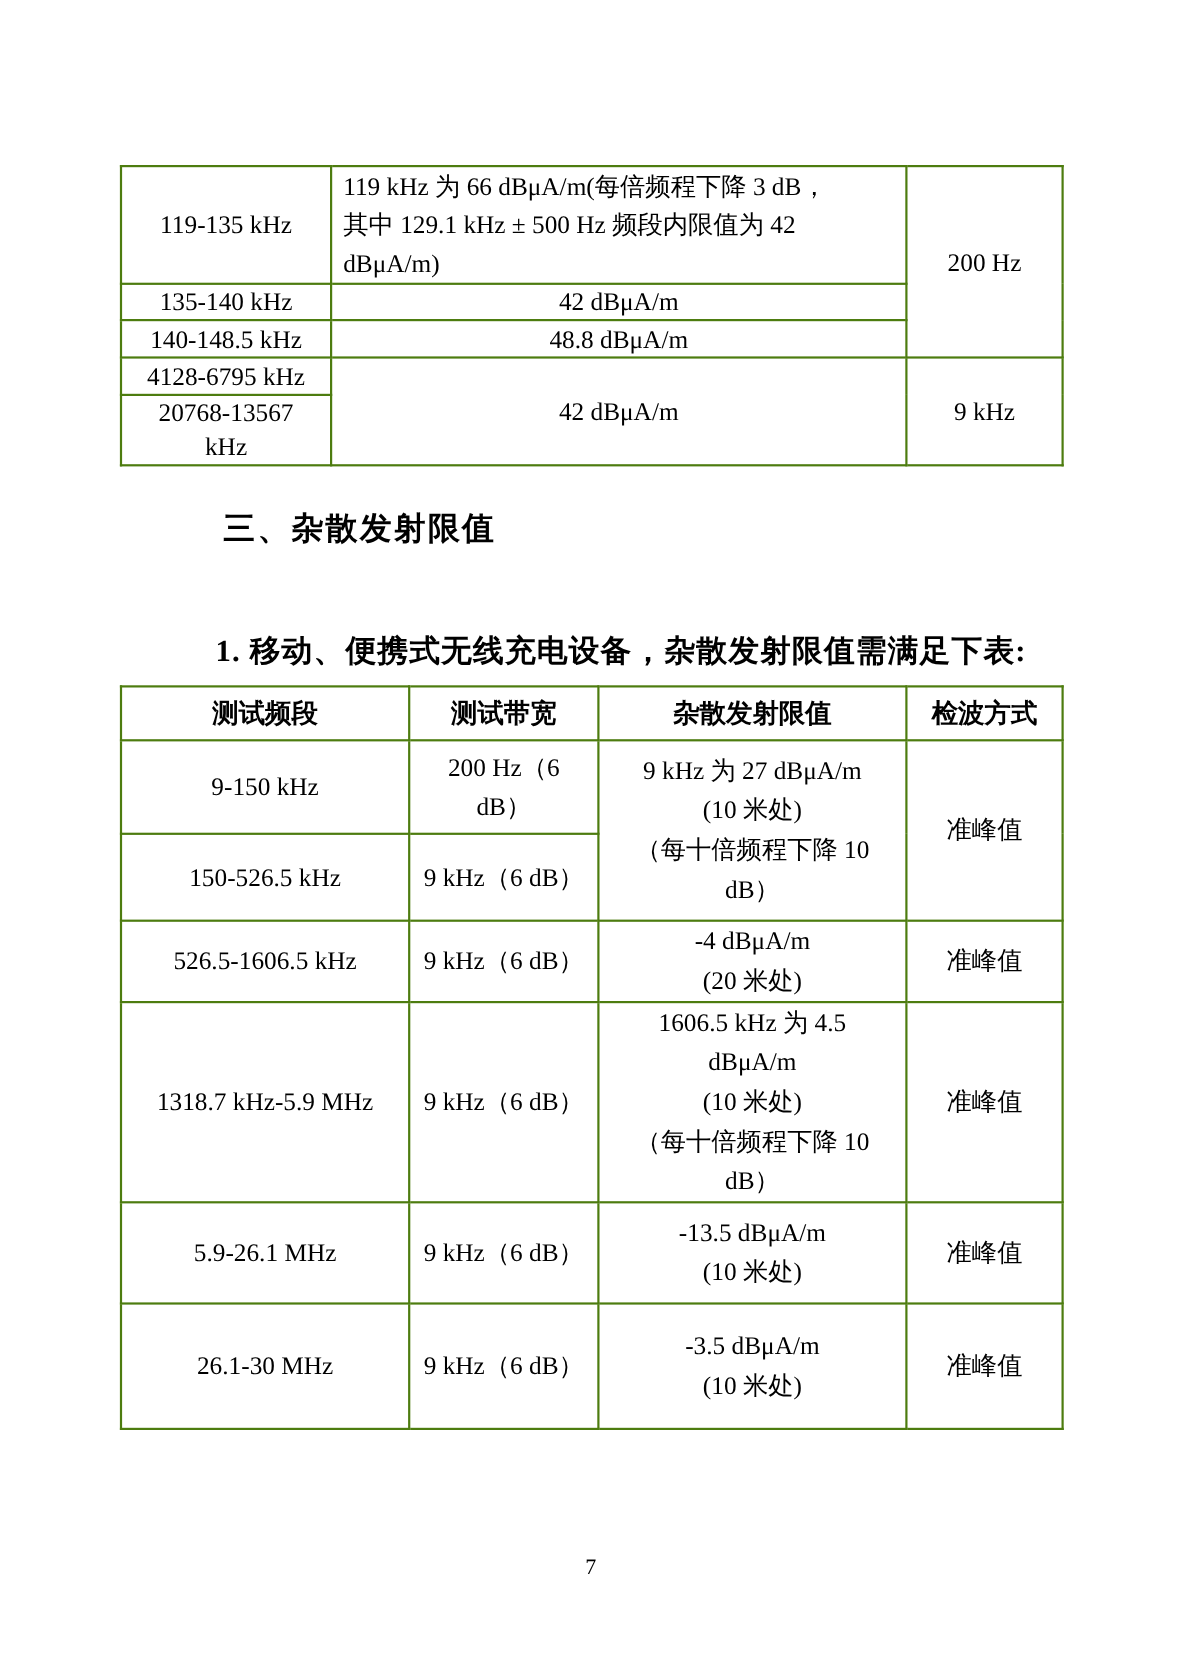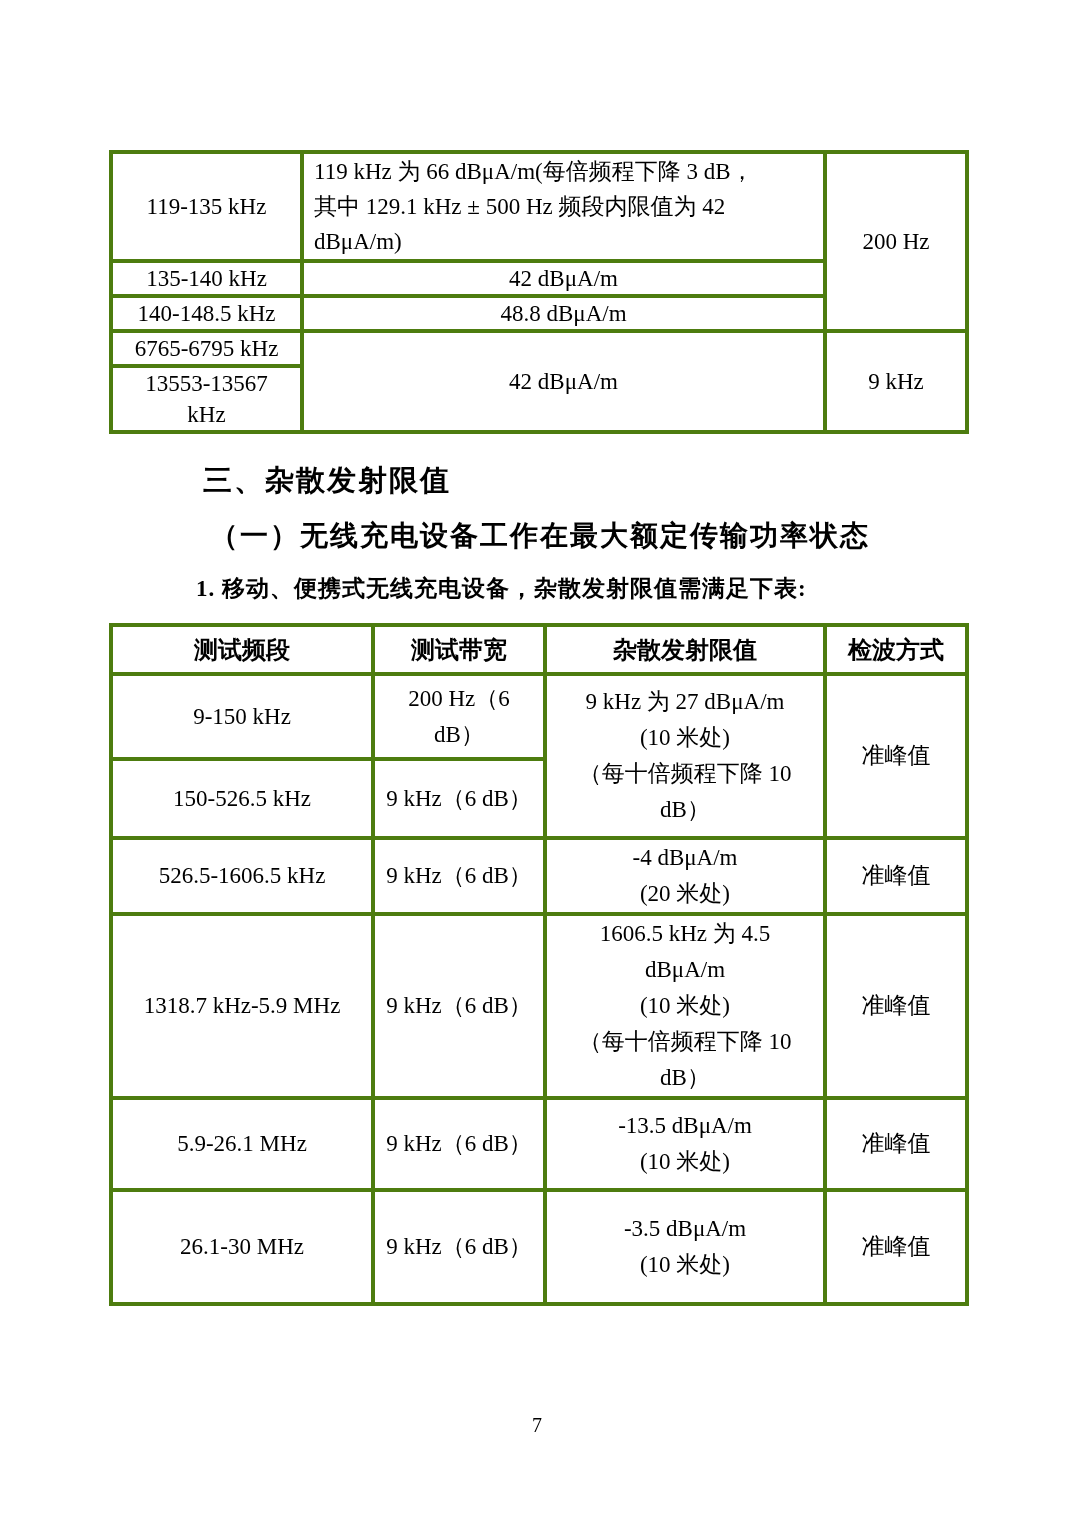--- a/index.html
+++ b/index.html
@@ -13,21 +13,21 @@
     overflow: hidden;
   }
 
   table.doc-table {
     position: absolute;
     border-collapse: collapse;
     table-layout: fixed;
     width: 856px;
   }
   .doc-table td, .doc-table th {
-    border: 4px solid #4d7c0f;
+    border: 2px solid #4d7c0f;
     text-align: center;
     vertical-align: middle;
     font-size: 23px;
     padding: 0;
     white-space: pre-line;
     overflow: hidden;
     font-weight: normal;
   }
 
   
@@ -62,21 +62,21 @@
   .heading-subsection {
     position: absolute;
     left: 210px; top: 517px;
     font-size: 28px;
     font-weight: bold;
     letter-spacing: 2px;
   }
   .heading-item {
     position: absolute;
     left: 196px; top: 573px;
-    font-size: 23px;
+    font-size: 28px;
     font-weight: bold;
     letter-spacing: 1px;
   }
 
   .page-number {
     position: absolute;
     left: 0; top: 1414px;
     width: 100%;
     text-align: center;
     font-size: 20px;
@@ -103,33 +103,32 @@
       </tr>
       <tr style="height:33px">
         <td>135-140 kHz</td>
         <td>42 dBμA/m</td>
       </tr>
       <tr style="height:34px">
         <td>140-148.5 kHz</td>
         <td>48.8 dBμA/m</td>
       </tr>
       <tr style="height:34px">
-        <td>6765-6795 kHz</td>
+        <td>4128-6795 kHz</td>
         <td rowspan="2">42 dBμA/m</td>
         <td rowspan="2">9 kHz</td>
       </tr>
       <tr style="height:63px">
-        <td>13553-13567
+        <td>20768-13567
 kHz</td>
       </tr>
     </tbody>
   </table>
 
   <div class="heading-section">三、杂散发射限值</div>
-  <div class="heading-subsection">（一）无线充电设备工作在最大额定传输功率状态</div>
   <div class="heading-item">1. 移动、便携式无线充电设备，杂散发射限值需满足下表:</div>
 
   <table class="doc-table" id="table2">
     <colgroup>
       <col style="width:262px">
       <col style="width:172px">
       <col style="width:280px">
       <col style="width:142px">
     </colgroup>
     <tbody>

